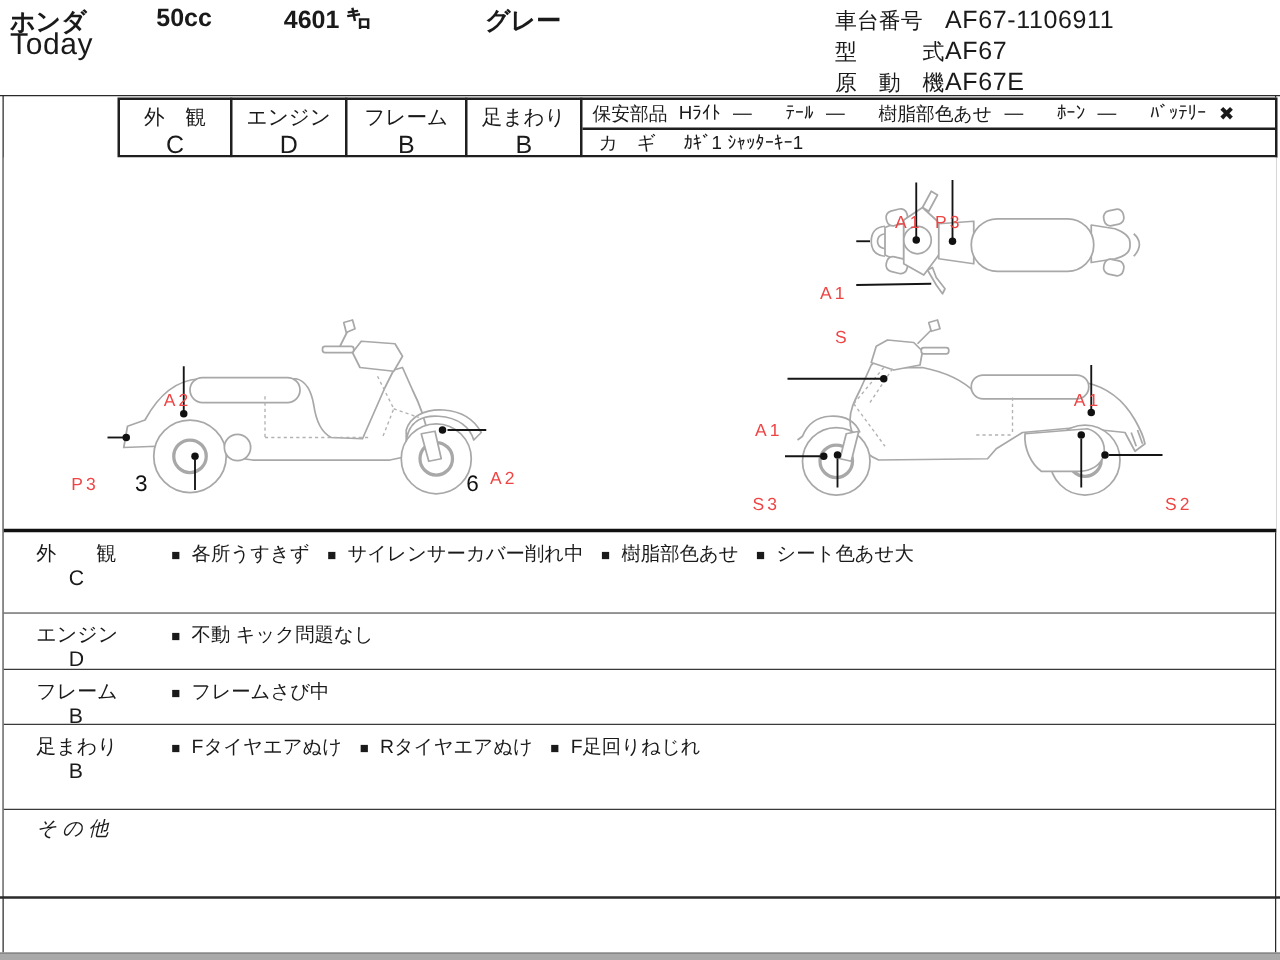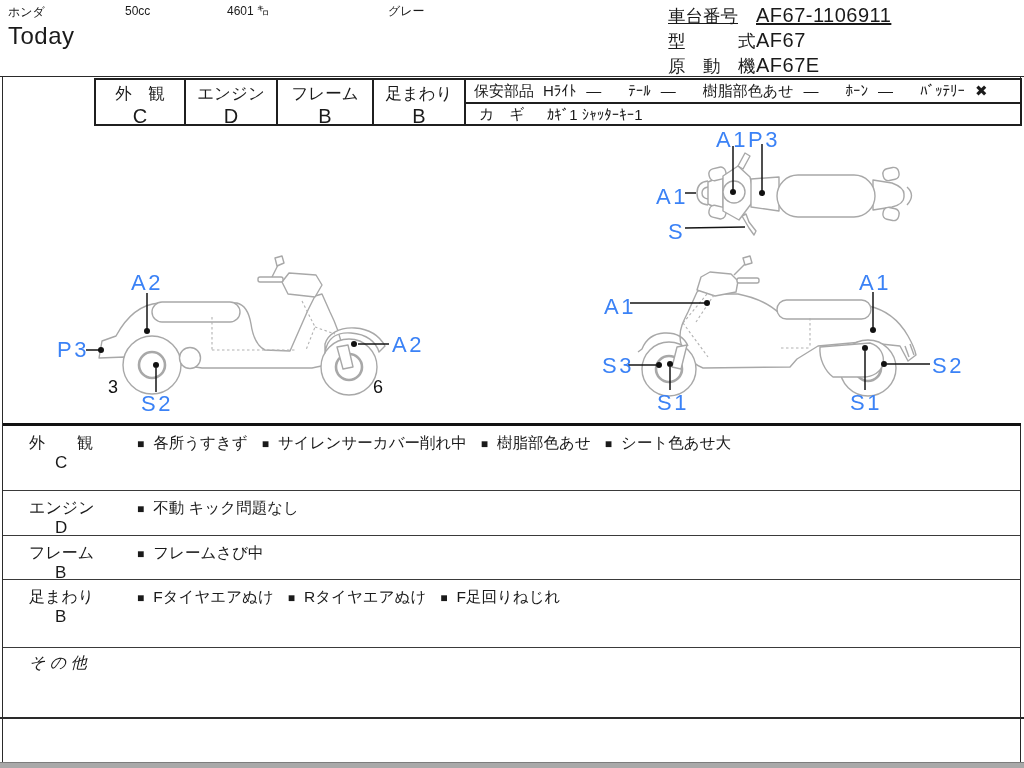--- a/index.html
+++ b/index.html
@@ -1,41 +1,41 @@
 <!DOCTYPE html>
 <html><head>
 <meta charset="utf-8">
 <style>
   html,body{margin:0;padding:0;background:#e8e8e8;}
   .sheet{position:relative;width:1024px;height:768px;background:#ffffff;overflow:hidden;
          font-family:"Liberation Sans","DejaVu Sans",sans-serif;color:#1a1a1a;}
   .abs{position:absolute;}
   .ws-pre{white-space:pre;}
   
-  .h-small{font-size:12px;}
+  .h-small{font-size:20px;font-weight:bold;}
   .h-model{font-size:24px;letter-spacing:.5px;}
   .h-field{display:flex;align-items:baseline;}
   .h-flabel{font-size:17.5px;width:88px;white-space:pre;}
   .h-fvalue{font-size:20px;letter-spacing:.5px;}
   
   .gradebox{position:absolute;border:2px solid #1f1f1f;background:#fff;text-align:center;box-sizing:border-box;}
   .glabel{font-size:16.5px;margin-top:3px;white-space:pre;}
   .gvalue{font-size:20px;margin-top:0px;}
   
   .safety{position:absolute;border:2px solid #1f1f1f;box-sizing:border-box;background:#fff;}
   .srow1{height:22px;border-bottom:2px solid #1f1f1f;display:flex;align-items:center;padding-left:8px;font-size:15px;}
   .srow2{height:20px;display:flex;align-items:center;padding-left:13px;font-size:15px;}
   .spairs{display:flex;gap:27px;margin-left:9px;}
   .spair{display:flex;gap:10px;white-space:nowrap;}
   .sx{font-weight:bold;}
   
   .hline{position:absolute;background:#2a2a2a;}
   .vline{position:absolute;background:#2a2a2a;}
   
-  .dlabel{position:absolute;font-size:22px;letter-spacing:2.5px;color:#3b82f6;}
+  .dlabel{position:absolute;font-size:14px;letter-spacing:2.5px;color:#ef4444;margin-top:42px;}
   .dnum{position:absolute;font-size:18px;color:#111;}
   
   .crow{position:absolute;left:3px;width:1017px;box-sizing:border-box;border-bottom:1px solid #3a3a3a;background:#fff;}
   .crow.last{border-bottom:none;}
   .rlabel{position:absolute;left:26px;top:7px;font-size:16px;white-space:pre;}
   .rgrade{position:absolute;left:52px;top:27px;font-size:17px;}
   .ritems{position:absolute;left:134px;top:7px;display:flex;gap:14px;font-size:15.5px;}
   .bi{display:flex;align-items:center;gap:9px;white-space:nowrap;}
   .sq{font-size:12px;line-height:1;}
   .bstrip{position:absolute;left:0;top:762px;width:1024px;height:6px;background:#a9a9a9;border-top:1px solid #7d7d7d;box-sizing:border-box;}
@@ -47,21 +47,21 @@
 
 <div class="sheet">
 
   <span class="abs h-small" style="left:8px;top:4px;">ホンダ</span>
   <span class="abs h-small" style="left:125px;top:4px;">50cc</span>
   <span class="abs h-small" style="left:227px;top:4px;">4601 ㌔</span>
   <span class="abs h-small" style="left:388px;top:3px;">グレー</span>
   <span class="abs h-model" style="left:8px;top:22px;">Today</span>
 
   <div class="abs" style="left:668px;top:4px;">
-    <div class="h-field" style="height:25px;text-decoration:underline;">
+    <div class="h-field" style="height:25px;">
       <span class="h-flabel">車台番号</span>
       <span class="h-fvalue">AF67-1106911</span>
     </div>
     <div class="h-field" style="height:25px;">
       <span class="h-flabel">型　　　式</span>
       <span class="h-fvalue">AF67</span>
     </div>
     <div class="h-field" style="height:25px;">
       <span class="h-flabel">原　動　機</span>
       <span class="h-fvalue">AF67E</span>

